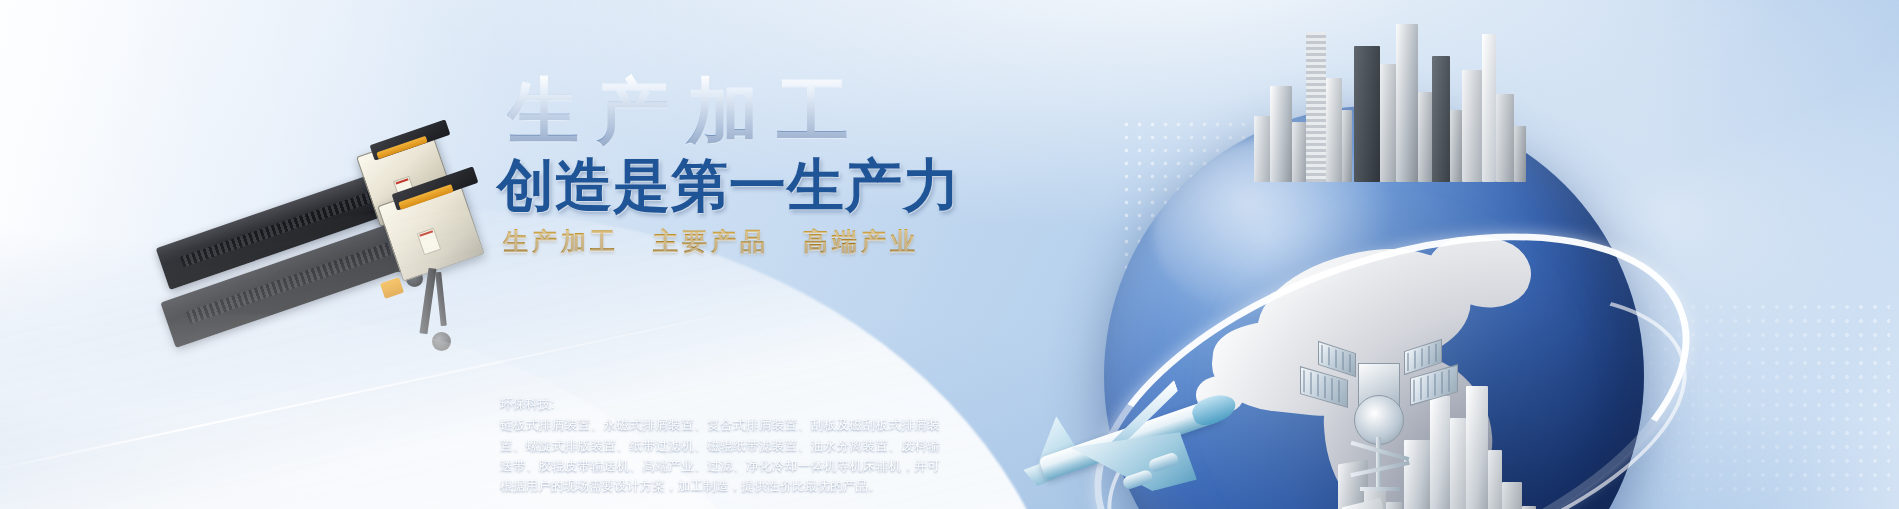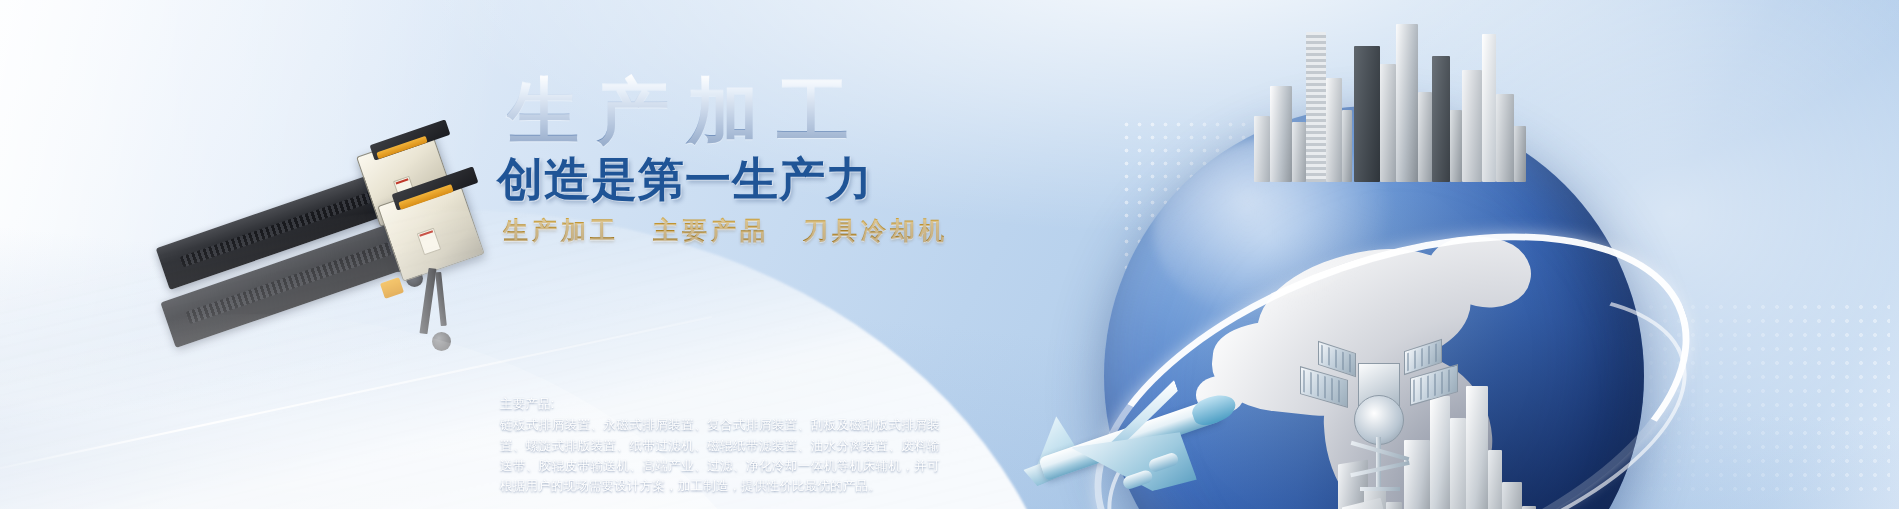--- a/index.html
+++ b/index.html
@@ -200,21 +200,21 @@
     letter-spacing:18px;
     line-height:1.04;
     margin:0 0 6px 10px;
     background:linear-gradient(180deg,#ffffff 0%,#dce8f6 22%,#9fb6d6 58%,#6d8cb8 88%,#5b7cab 100%);
     -webkit-background-clip:text;background-clip:text;
     color:transparent;-webkit-text-fill-color:transparent;
     text-shadow:0 1px 0 rgba(255,255,255,.35);
     white-space:nowrap;
   }
   .title-sub{
-    font-size:46px;font-weight:700;letter-spacing:1px;line-height:1.06;
+    font-size:57px;font-weight:700;letter-spacing:1px;line-height:1.06;
     color:#1f5496;
     margin:0 0 10px 0;
     text-shadow:1px 1px 0 rgba(255,255,255,.45), 2px 3px 4px rgba(20,50,100,.28);
     white-space:nowrap;
   }
   .tagline{
     margin:0 0 0 6px;
     font-size:25px;font-weight:700;letter-spacing:4px;
     color:#a9801f;
     text-shadow:0 1px 1px rgba(255,255,255,.5),0 2px 3px rgba(90,60,10,.22);
@@ -351,22 +351,22 @@
   <div class="swoosh"></div>
   <div class="swoosh2"></div>
   <div class="thinline"></div>
 
   <div id="copy">
     <div class="title-main">生产加工</div>
     <div class="title-sub">创造是第一生产力</div>
     <div class="tagline">
       <span>生产加工</span>
       <span>主要产品</span>
-      <span>刀具冷却机</span>
+      <span>高端产业</span>
     </div>
   </div>
 
   <div id="desc">
-    <span class="desc-head">主要产品:</span>
+    <span class="desc-head">环保科技:</span>
     <span class="desc-body">链板式排屑装置、永磁式排屑装置、复合式排屑装置、刮板及磁刮板式排屑装置、螺旋式排版装置、纸带过滤机、磁辊纸带滤装置、油水分离装置、废料输送带、胶辊皮带输送机、高端产业、过滤、净化冷却一体机等机床辅机，并可根据用户的现场需要设计方案，加工制造，提供性价比最优的产品。</span>
   </div>
 
 </div>
 
 </body></html>

